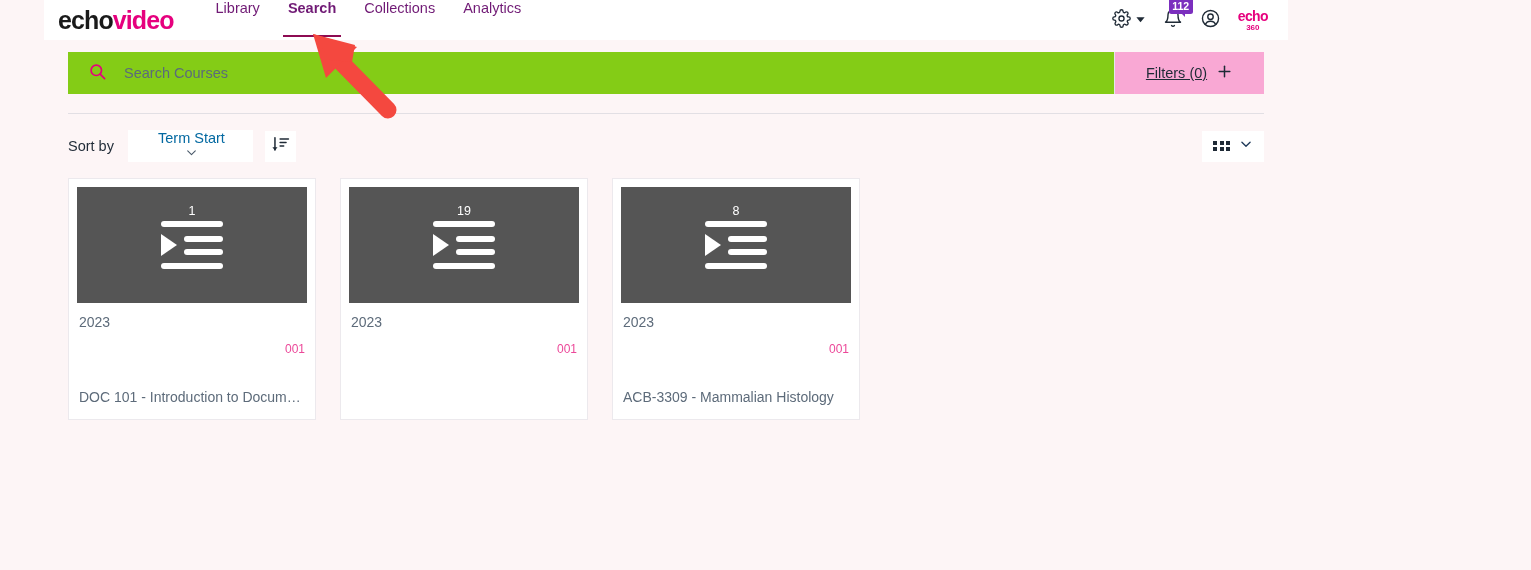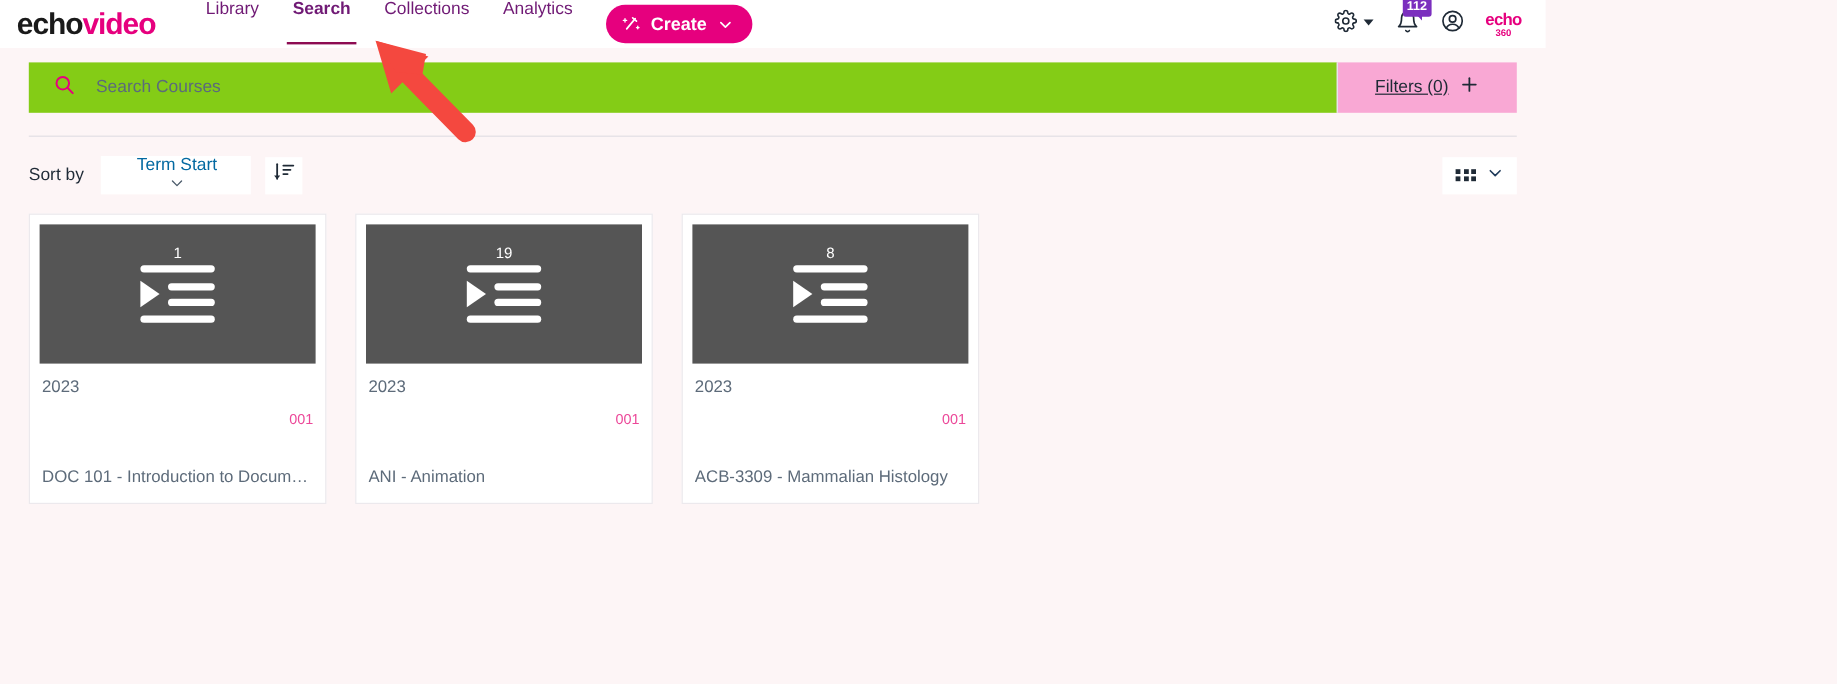--- a/index.html
+++ b/index.html
@@ -254,21 +254,21 @@
     text-overflow: ellipsis;
   }
 
   
   .annotation {
     position: absolute;
     left: 0; top: 0;
     width: 1531px; height: 570px;
     pointer-events: none;
   }
-  .page { position: relative; width: 1288px; height: 570px; }
+  .page { position: relative; width: 1288px; height: 570px; padding-left: 44px; }
 </style>
 </head>
 <body>
 
 <div class="page">
 
   <div class="topbar">
 
     <div class="logo">
       <span class="echo">echo</span><span class="video">video</span>
@@ -282,36 +282,20 @@
         <span>Search</span>
       </div>
       <div class="navlink">
         <span>Collections</span>
       </div>
       <div class="navlink">
         <span>Analytics</span>
       </div>
     </div>
 
-    <button class="create-btn">
-      <span class="wand">
-        <svg width="17" height="17" viewBox="0 0 24 24" fill="none" stroke="#ffffff" stroke-width="2" stroke-linecap="round">
-          <line x1="16" y1="5" x2="6" y2="17"></line>
-          <line x1="13" y1="4" x2="17.5" y2="8"></line>
-          <path d="M4 5 L4 9 M2 7 L6 7" stroke-width="1.6"></path>
-          <path d="M19 14 L19 17 M17.5 15.5 L20.5 15.5" stroke-width="1.6"></path>
-        </svg>
-      </span>
-      <span>Create</span>
-      <span class="chev">
-        <svg width="13" height="13" viewBox="0 0 24 24" fill="none" stroke="#ffffff" stroke-width="2.6" stroke-linecap="round" stroke-linejoin="round">
-            <polyline points="5 9 12 16 19 9"></polyline>
-          </svg>
-      </span>
-    </button>
 
     <div class="topbar-right">
 
       <div class="icon-btn gear-group">
         <span>
           <svg width="19" height="19" viewBox="0 0 24 24" fill="none" stroke="#1f2a36" stroke-width="1.7">
             <circle cx="12" cy="12" r="3.2"></circle>
             <path d="M19.4 15a1.6 1.6 0 0 0 .32 1.77l.06.06a2 2 0 1 1-2.83 2.83l-.06-.06a1.6 1.6 0 0 0-1.77-.32 1.6 1.6 0 0 0-1 1.47V21a2 2 0 1 1-4 0v-.1a1.6 1.6 0 0 0-1.05-1.47 1.6 1.6 0 0 0-1.77.32l-.06.06a2 2 0 1 1-2.83-2.83l.06-.06A1.6 1.6 0 0 0 4.6 15a1.6 1.6 0 0 0-1.47-1H3a2 2 0 1 1 0-4h.1A1.6 1.6 0 0 0 4.6 8.9a1.6 1.6 0 0 0-.33-1.77l-.06-.06a2 2 0 1 1 2.83-2.83l.06.06a1.6 1.6 0 0 0 1.77.33H9a1.6 1.6 0 0 0 1-1.47V3a2 2 0 1 1 4 0v.1a1.6 1.6 0 0 0 1 1.47 1.6 1.6 0 0 0 1.77-.33l.06-.06a2 2 0 1 1 2.83 2.83l-.06.06a1.6 1.6 0 0 0-.33 1.77V9a1.6 1.6 0 0 0 1.47 1H21a2 2 0 1 1 0 4h-.1a1.6 1.6 0 0 0-1.47 1z"></path>
           </svg>
         </span>
@@ -449,21 +433,20 @@
                 <i></i>
                 <i></i>
               </div>
           </div>
           <div class="pl-bar-full"></div>
         </div>
       </div>
       <div class="card-body">
         <div class="card-term">2023</div>
         <div class="card-section">001</div>
-        <div class="card-title">ANI - Animation</div>
       </div>
     </div>
 
     <div class="card">
       <div class="thumb">
         <div class="pl-icon">
           <div class="pl-count">8</div>
           <div class="pl-bar-full"></div>
           <div class="pl-mid">
             <div class="pl-play"></div>

